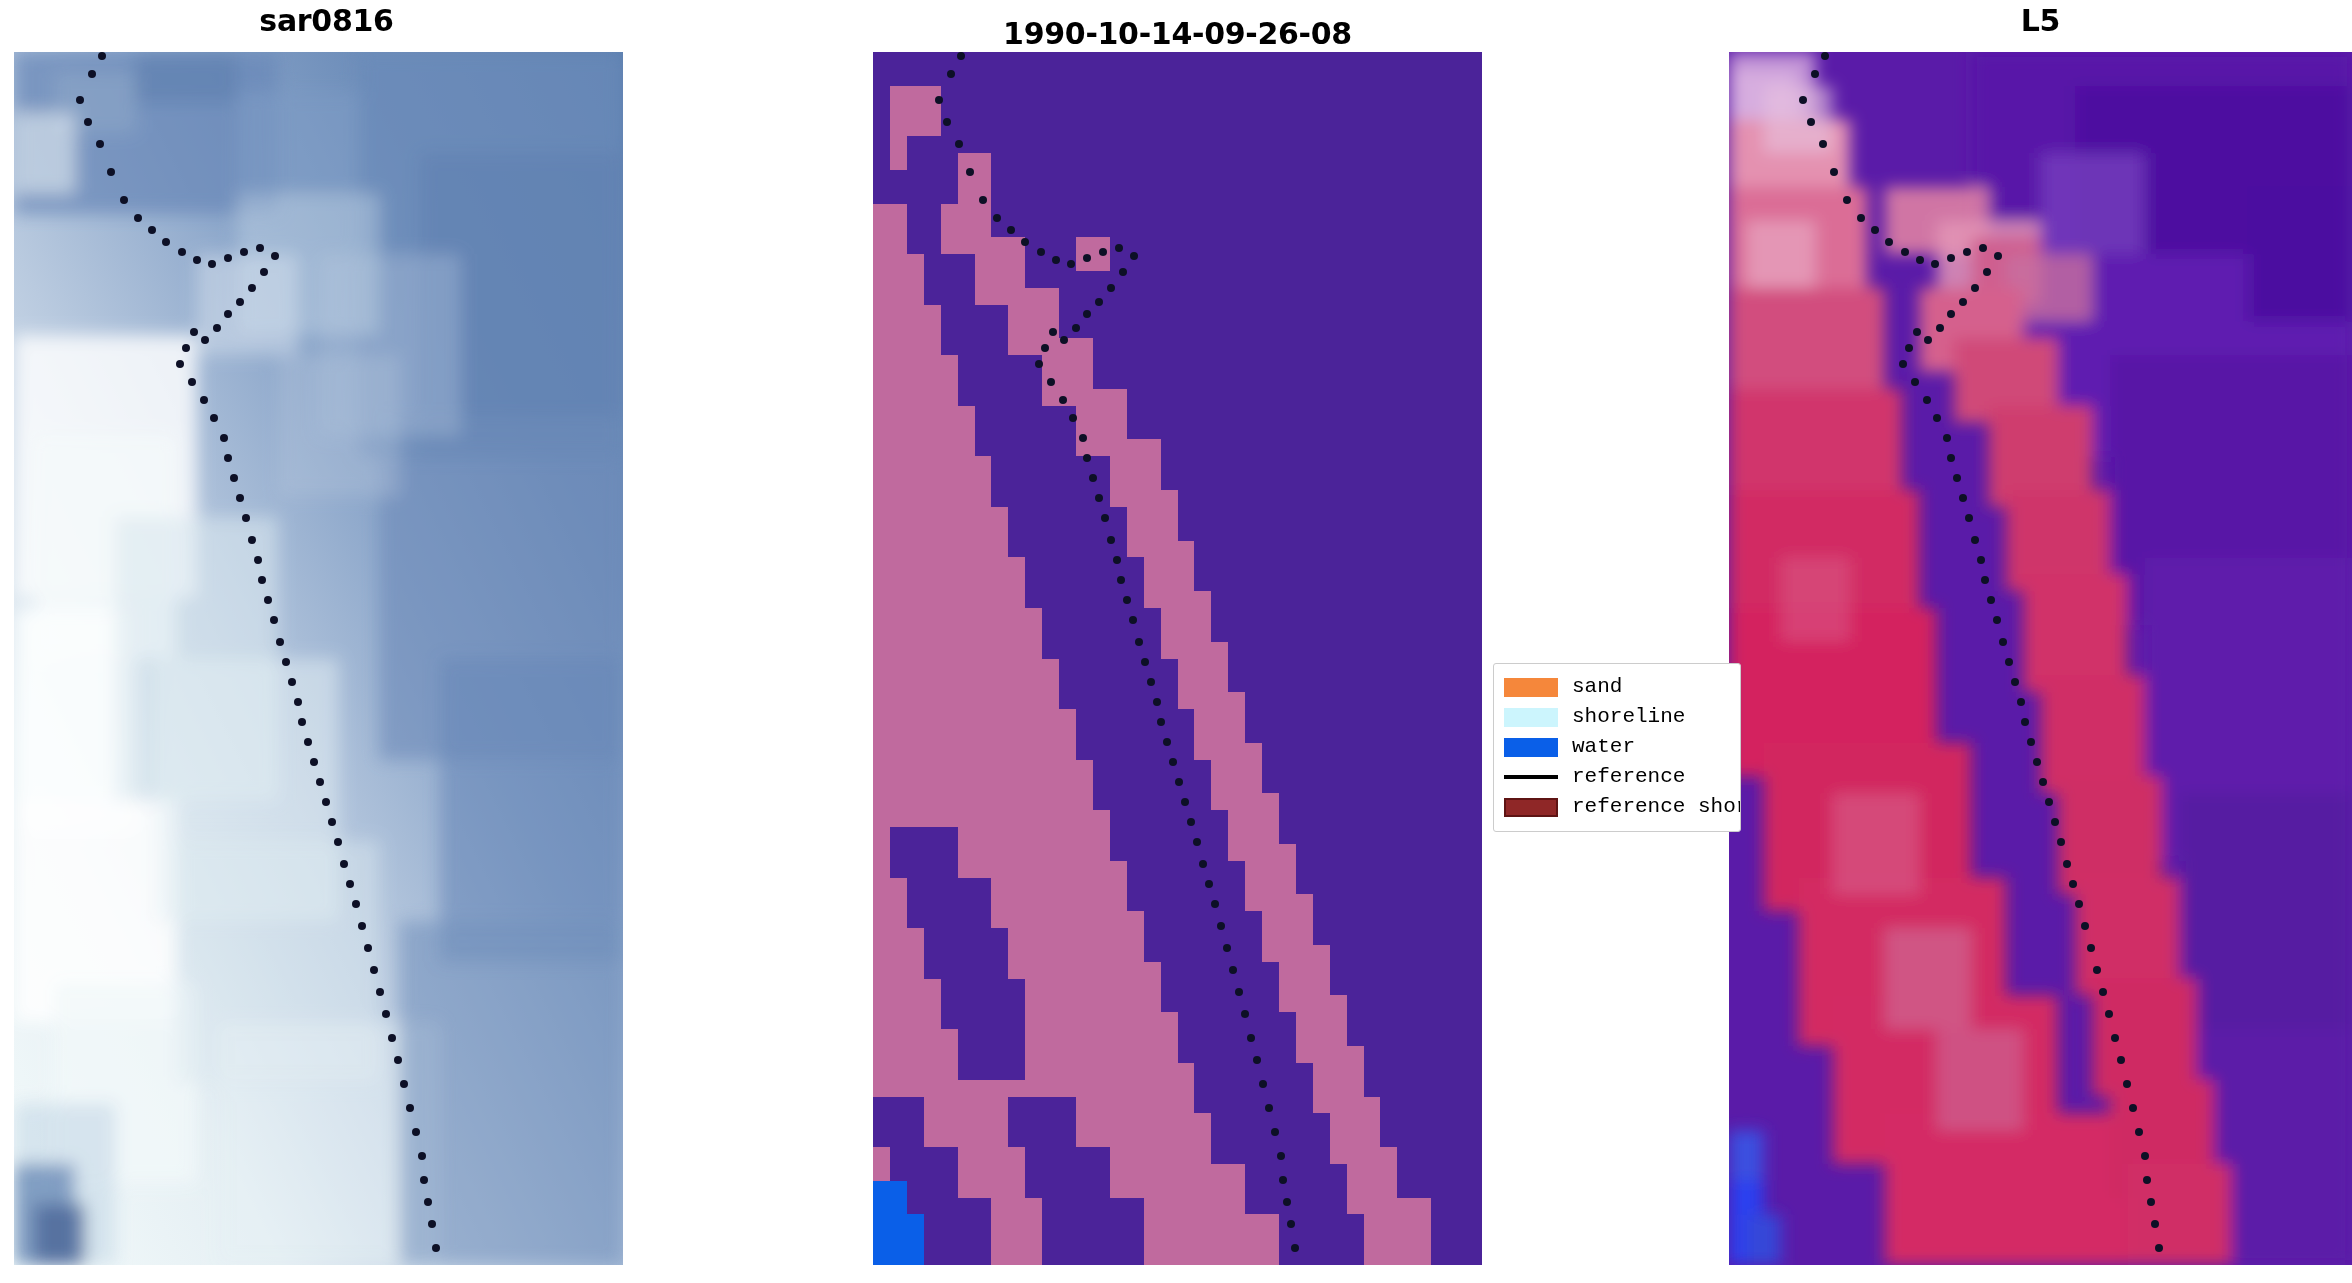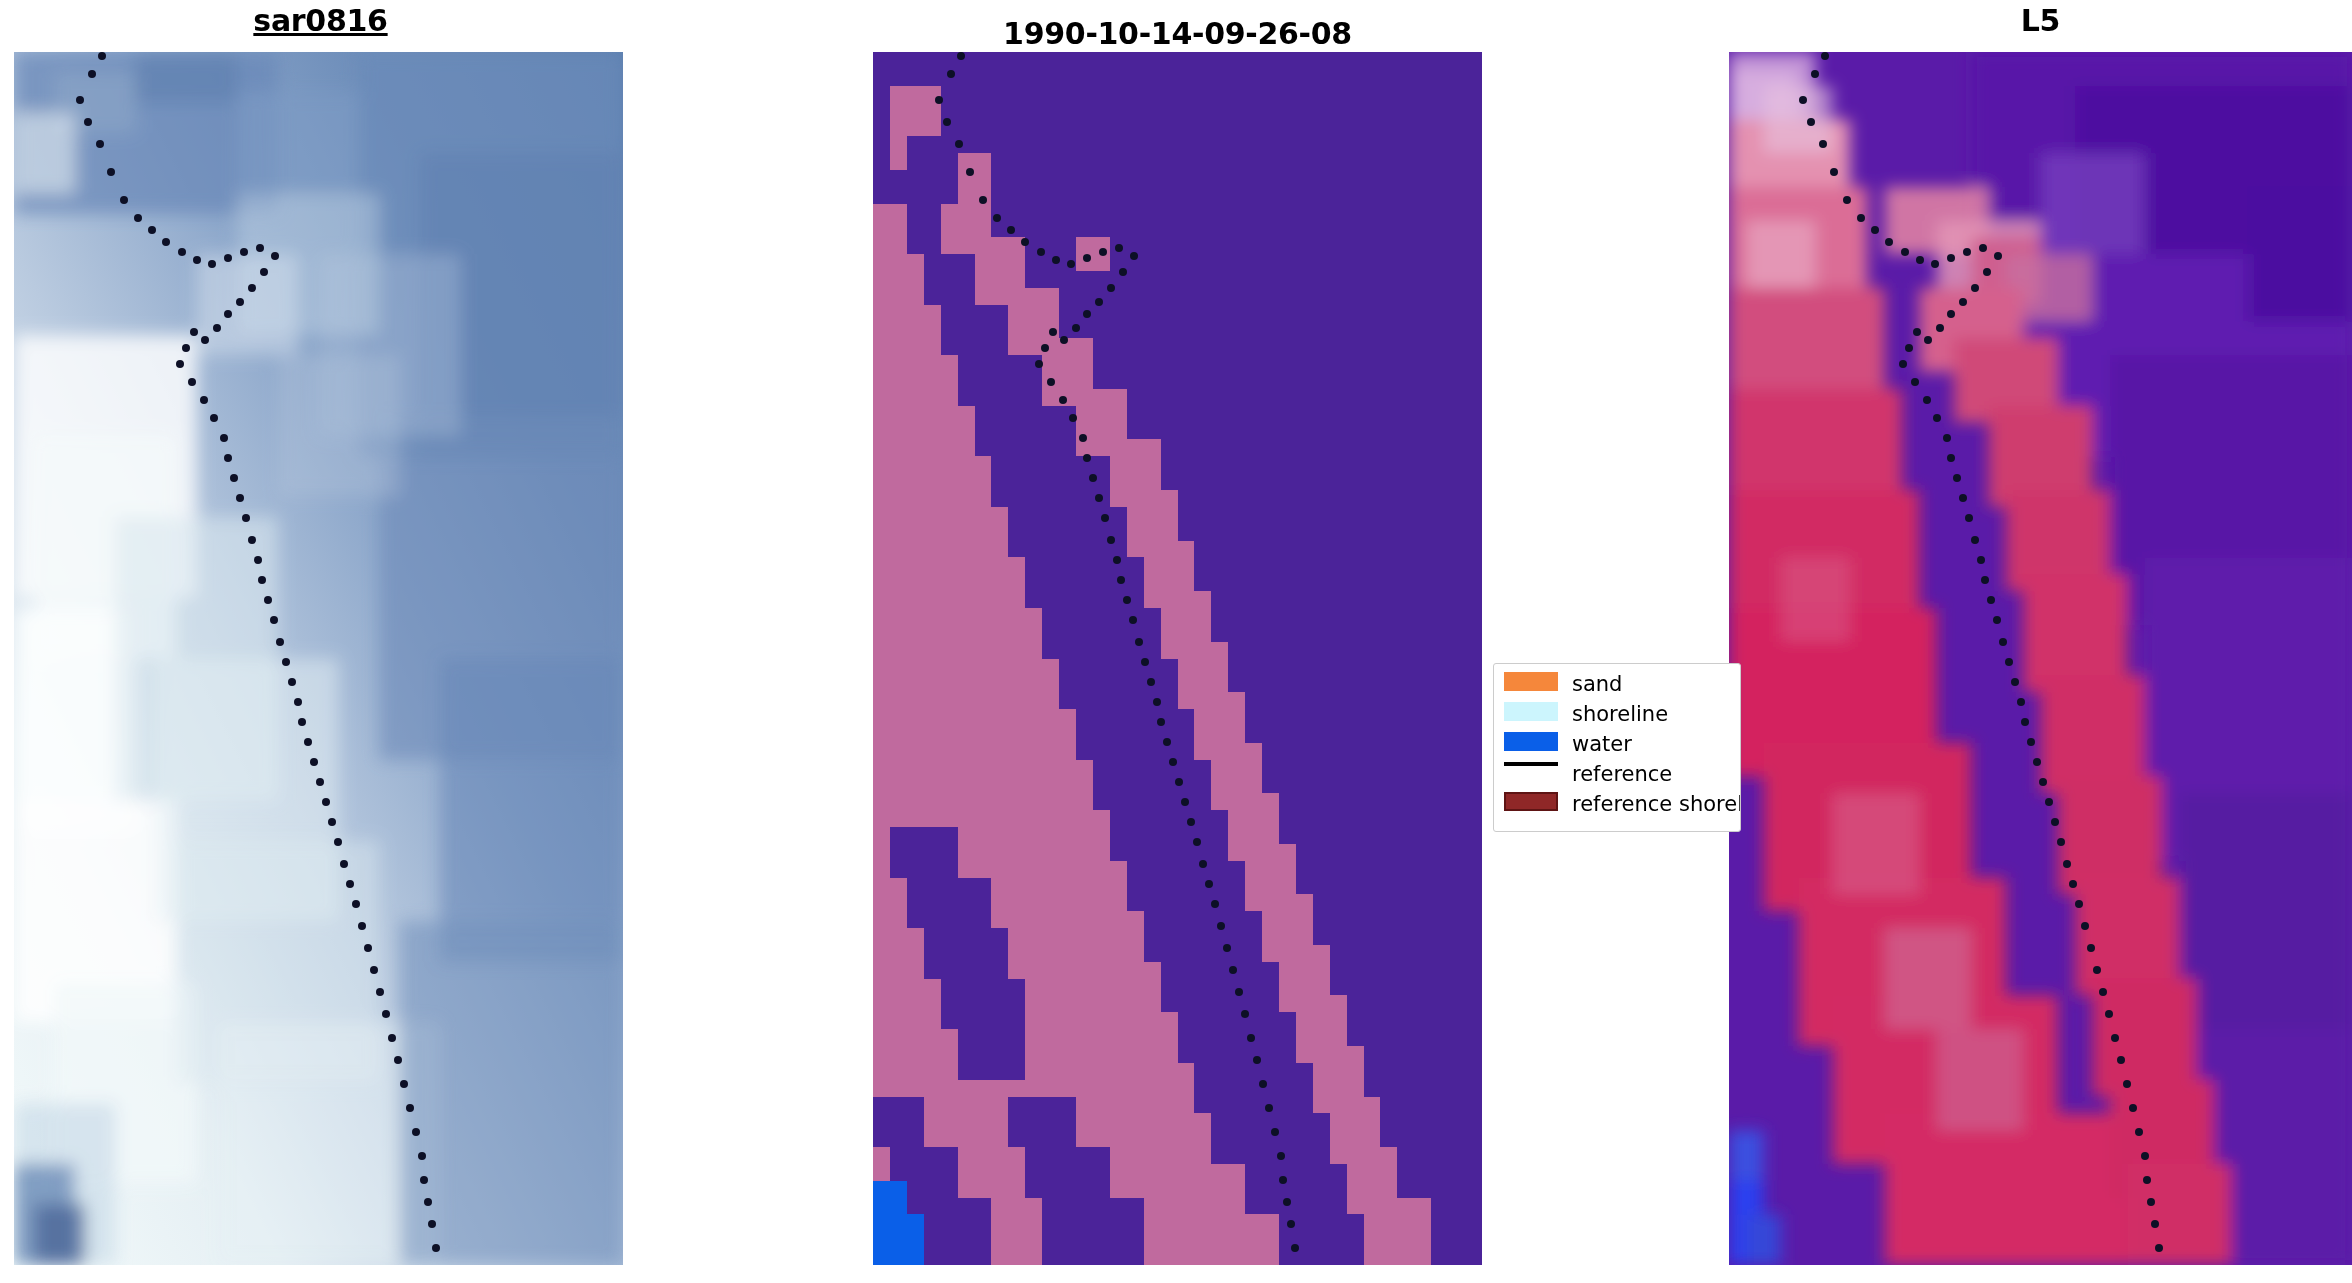--- a/index.html
+++ b/index.html
@@ -49,43 +49,44 @@
     width: 100%;
     height: 100%;
     image-rendering: pixelated;
   }
 
   
   #panel-sar      { left: 14px;   top: 52px; width: 609px;  height: 1213px; }
   #panel-class    { left: 873px;  top: 52px; width: 609px;  height: 1213px; }
   #panel-rgb      { left: 1729px; top: 52px; width: 623px;  height: 1213px; }
 
-  #title-sar      { left: 16px;   top: 4px;  width: 609px; text-decoration: underline; }
+  #title-sar      { left: 22px;   top: 4px;  width: 609px; }
   #title-class    { left: 873px;  top: 17px;  width: 609px; }
   #title-rgb      { left: 1729px; top: 4px;  width: 623px; }
 
   
   .legend {
     position: absolute;
     left: 1493px;
     top: 663px;
     width: 248px;
     background: #ffffff;
     border: 1px solid #cccccc;
     border-radius: 3px;
     padding: 8px 10px 9px 10px;
     box-sizing: border-box;
     z-index: 5;
     overflow: hidden;
   }
   .legend-row {
     display: flex;
-    align-items: flex-start;
+    align-items: center;
     height: 30px;
     white-space: nowrap;
+    font-family: Liberation Mono, monospace;
   }
   .legend-swatch {
     width: 54px;
     height: 19px;
     flex: 0 0 54px;
     margin-right: 14px;
     box-sizing: border-box;
   }
   .legend-swatch.line-style {
     height: 0;

